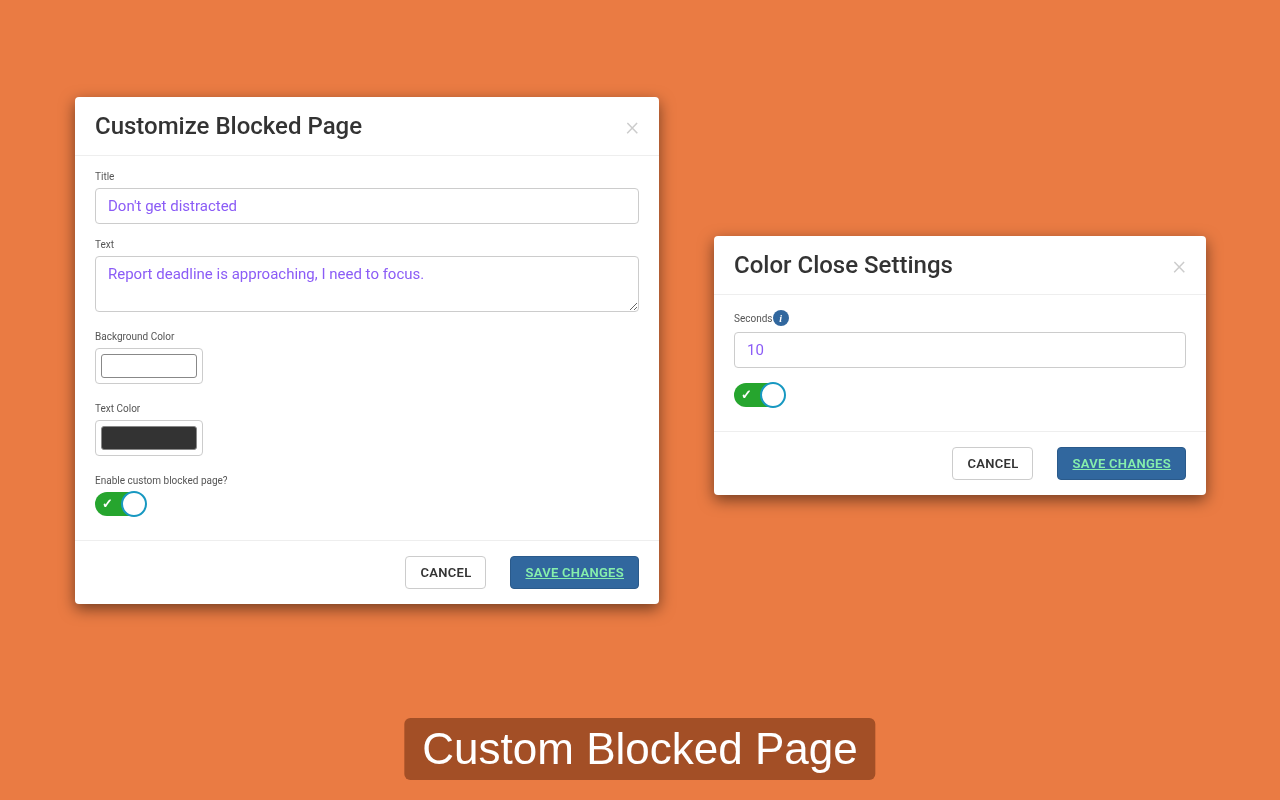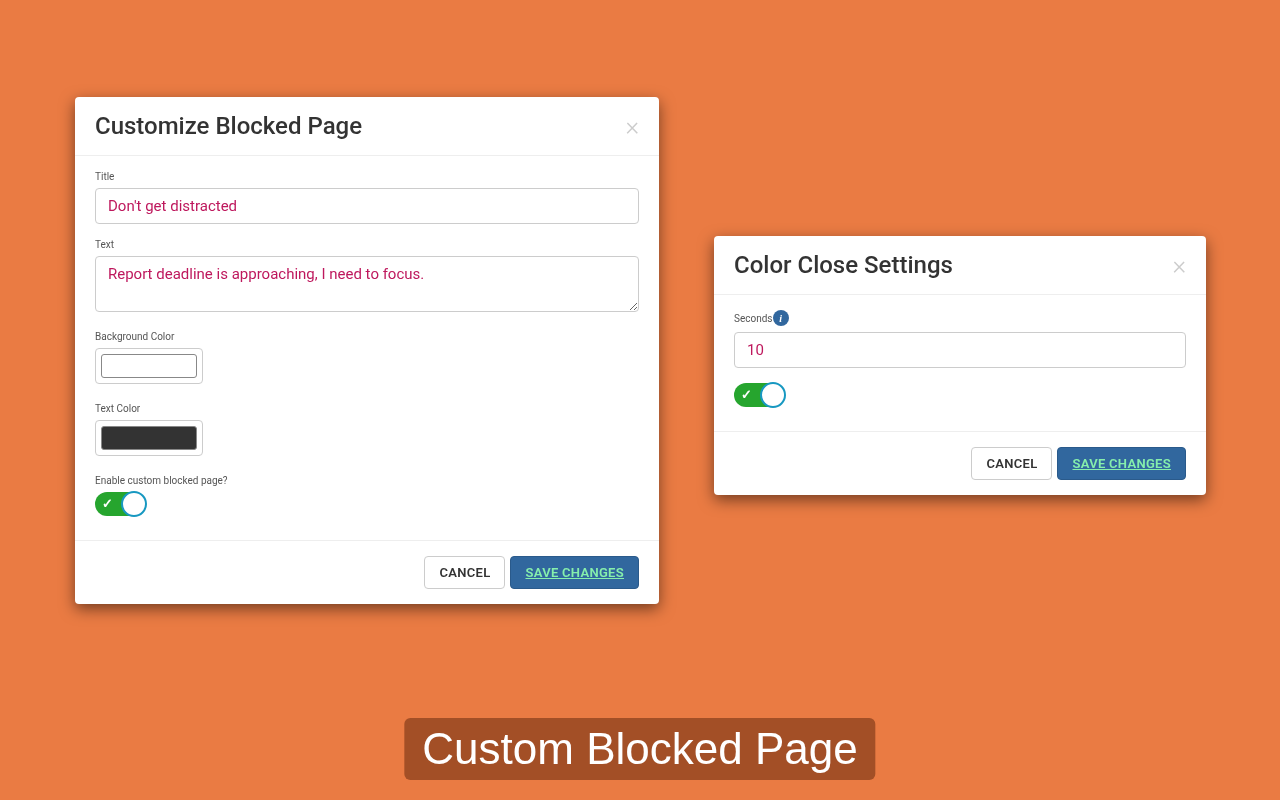--- a/index.html
+++ b/index.html
@@ -48,21 +48,21 @@
     font-size: 10px;
     color: #555;
     margin-bottom: 6px;
   }
   .label-row { display: flex; align-items: center; margin-bottom: 6px; }
   .label-row .form-label { margin-bottom: 0; }
   .form-input, .form-textarea {
     width: 100%;
     padding: 8px 12px;
     font-size: 15px;
-    color: #be185d;
+    color: #8b5cf6;
     border: 1px solid #ccc;
     border-radius: 4px;
     background: #fff;
     font-family: inherit;
   }
   .form-textarea { resize: both; height: 56px; }
   .color-well {
     display: inline-block;
     padding: 5px;
     border: 1px solid #ccc;
@@ -103,21 +103,21 @@
     top: 4px;
     color: #fff;
     font-size: 13px;
     font-weight: bold;
   }
   .modal-footer {
     border-top: 1px solid #eee;
     padding: 15px 20px;
     display: flex;
     justify-content: flex-end;
-    gap: 5px;
+    gap: 24px;
   }
   .btn {
     padding: 8px 14px;
     font-size: 13px;
     font-weight: 600;
     border-radius: 4px;
     cursor: pointer;
     font-family: inherit;
     letter-spacing: 0.3px;
   }

